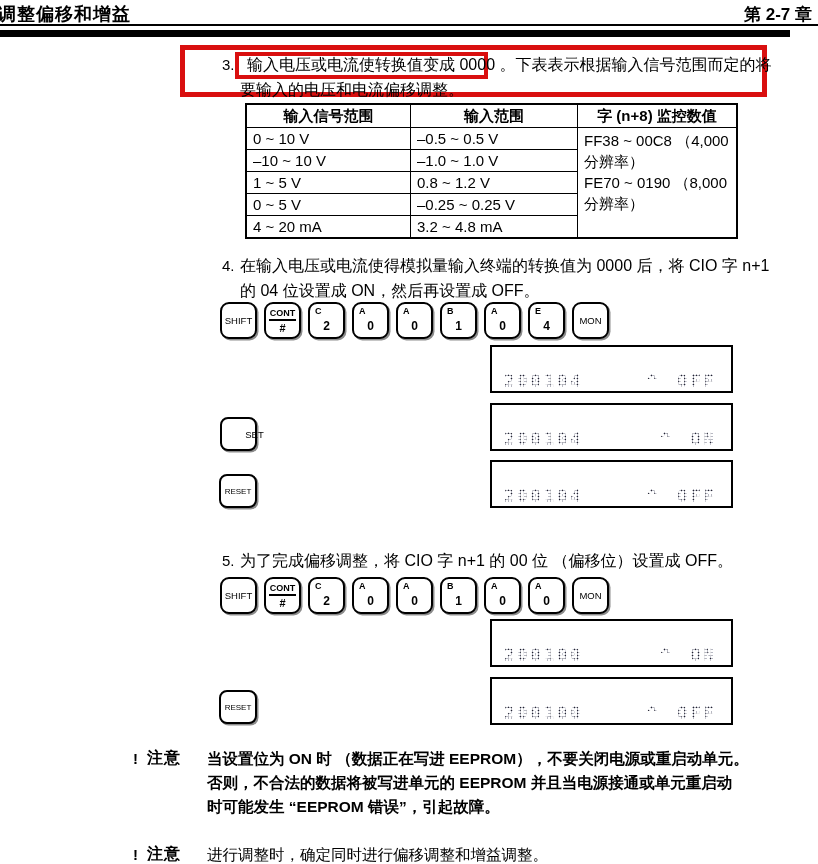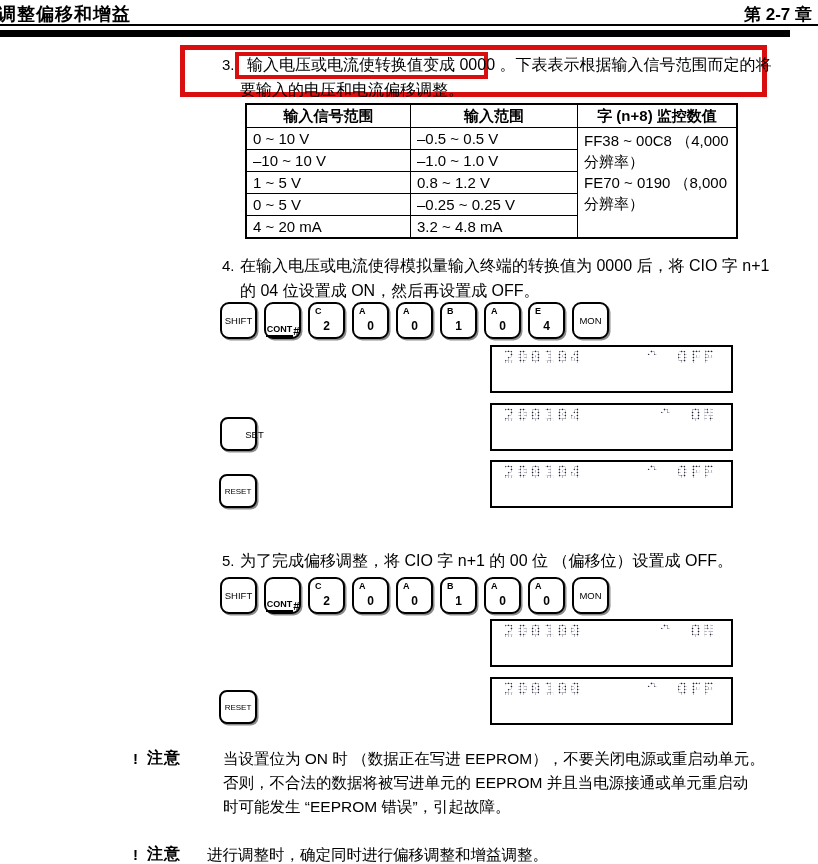--- a/index.html
+++ b/index.html
@@ -41,34 +41,34 @@
   .key {
     position:relative; width:37px; height:37px; box-sizing:border-box;
     border:2px solid #000; border-radius:9px; background:#fff;
     box-shadow:1.5px 1.5px 0 rgba(0,0,0,0.45);
   }
   .key-word { display:flex; align-items:center; justify-content:center;
               font-size:9.5px; font-weight:normal; letter-spacing:0; }
   .key-corner { position:absolute; top:2px; left:5px; font-size:9px; font-weight:bold; }
   .key-main   { position:absolute; bottom:4px; left:0; width:100%; text-align:center;
                 font-size:12px; font-weight:bold; }
-  .key-cont { display:flex; flex-direction:row; align-items:flex-end; justify-content:center; }
+  .key-cont { display:flex; flex-direction:column; align-items:center; justify-content:center; }
   .key-cont .t { font-size:9px; font-weight:bold; border-bottom:2px solid #000; padding:0 1px 1px; }
   .key-cont .b { font-size:11px; font-weight:bold; margin-top:1px; }
   .key-small { width:37px; height:34px; border-radius:8px; }
   .key-set   { left:220px; top:417px; }
   .key-reset1{ left:219px; top:474px; width:38px; }
   .key-reset2{ left:219px; top:690px; width:38px; }
   .key-reset1 .key-word, .key-reset2 .key-word { font-size:8px; }
 
   
   .lcd {
     position:absolute; left:490px; width:243px; height:48px; box-sizing:border-box;
     border:2px solid #000; background:#fff;
-    padding:0 14px 0 12px; display:flex; justify-content:space-between; align-items:flex-start;
+    padding:24px 14px 0 12px; display:flex; justify-content:space-between; align-items:flex-start;
   }
   .lcd1 { top:345px; } .lcd2 { top:403px; } .lcd3 { top:460px; }
   .lcd4 { top:619px; } .lcd5 { top:677px; }
   .lcd-line {
     font-family:"DejaVu Sans Mono","Liberation Mono",monospace;
     font-weight:bold; font-size:17px; letter-spacing:3px; color:#32323e;
   }
   @supports (-webkit-background-clip: text) {
     .lcd-line {
       background-image:radial-gradient(circle, #23232f 32%, rgba(70,74,100,0.55) 44%, rgba(70,74,100,0) 55%);
@@ -251,21 +251,21 @@
   <div class="lcd lcd5">
     <span class="lcd-line">200100</span>
     <span class="lcd-right">
       <span class="lcd-line">^</span>
       <span class="lcd-line">OFF</span>
     </span>
   </div>
 
   <div class="abs note-mark" style="left:133px; top:750px;">!</div>
   <div class="abs note-label" style="left:147px; top:748px;">注意</div>
-  <div class="abs" style="left:223px; top:747px;">
+  <div class="abs" style="left:207px; top:747px;font-weight:bold;">
     <div class="note-line">当设置位为 ON 时 （数据正在写进 EEPROM），不要关闭电源或重启动单元。</div>
     <div class="note-line">否则，不合法的数据将被写进单元的 EEPROM 并且当电源接通或单元重启动</div>
     <div class="note-line">时可能发生 “EEPROM 错误”，引起故障。</div>
   </div>
 
   <div class="abs note-mark" style="left:133px; top:846px;">!</div>
   <div class="abs note-label" style="left:147px; top:844px;">注意</div>
   <div class="abs" style="left:207px; top:843px;">
     <div class="note-line">进行调整时，确定同时进行偏移调整和增益调整。</div>
   </div>

